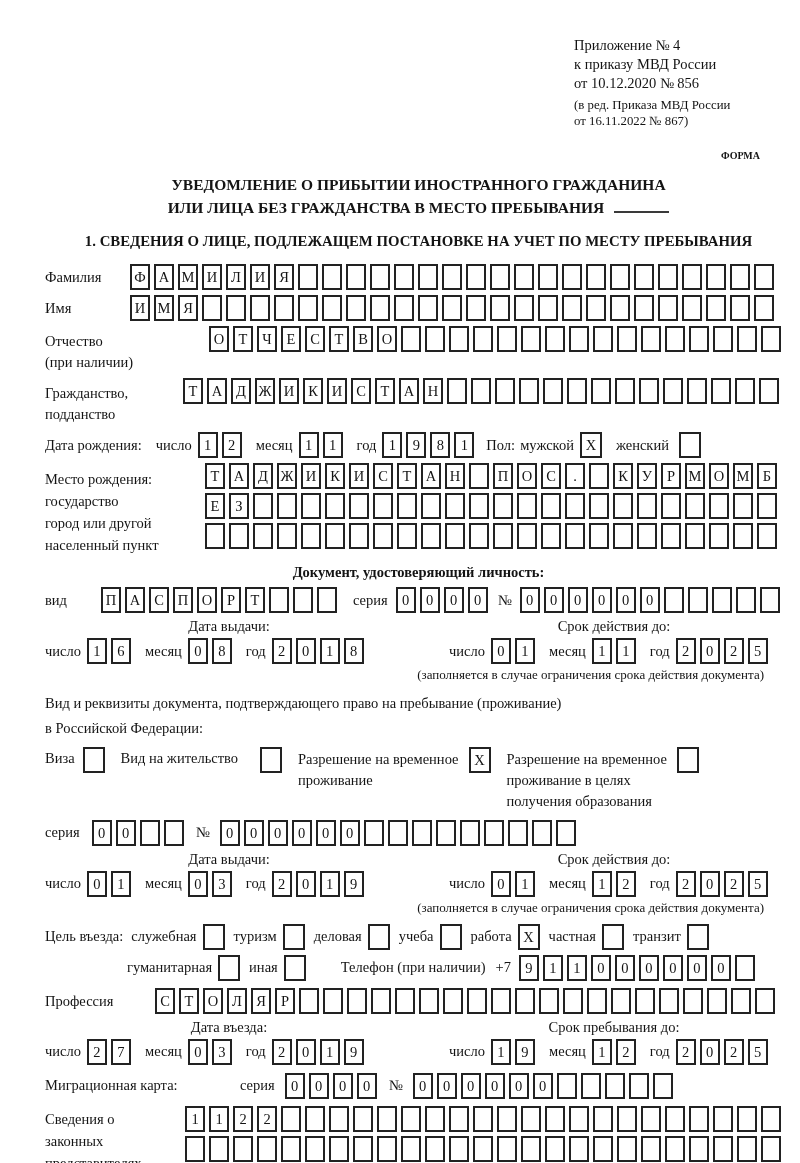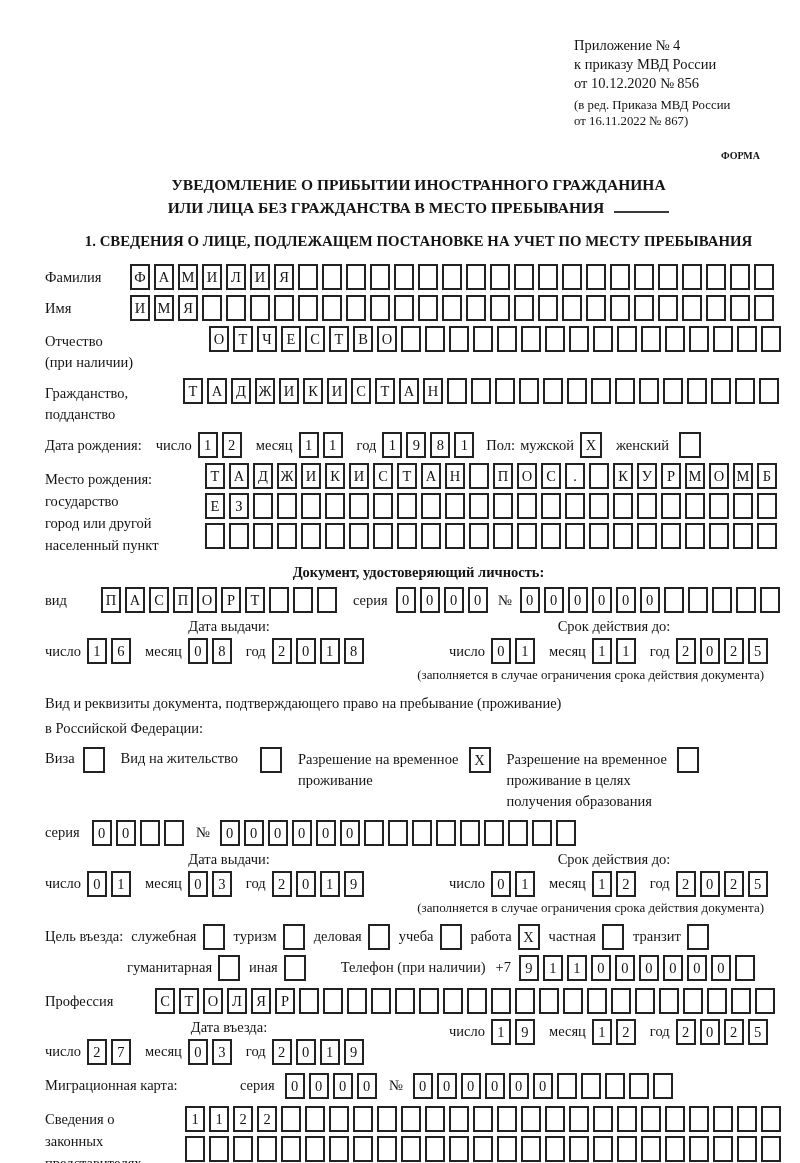--- a/index.html
+++ b/index.html
@@ -620,20 +620,21 @@
         <span class="dlab2">год</span>
         <span class="grid">
             <span class="cell">2</span>
             <span class="cell">0</span>
             <span class="cell">1</span>
             <span class="cell">9</span>
           </span>
       </div>
     </div>
     <div class="dcol2">
+      <div class="dhead">Срок пребывания до:</div>
       <div class="dategrp">
         <span class="dlab">число</span>
         <span class="grid">
             <span class="cell">1</span>
             <span class="cell">9</span>
           </span>
         <span class="dlab2">месяц</span>
         <span class="grid">
             <span class="cell">1</span>
             <span class="cell">2</span>

